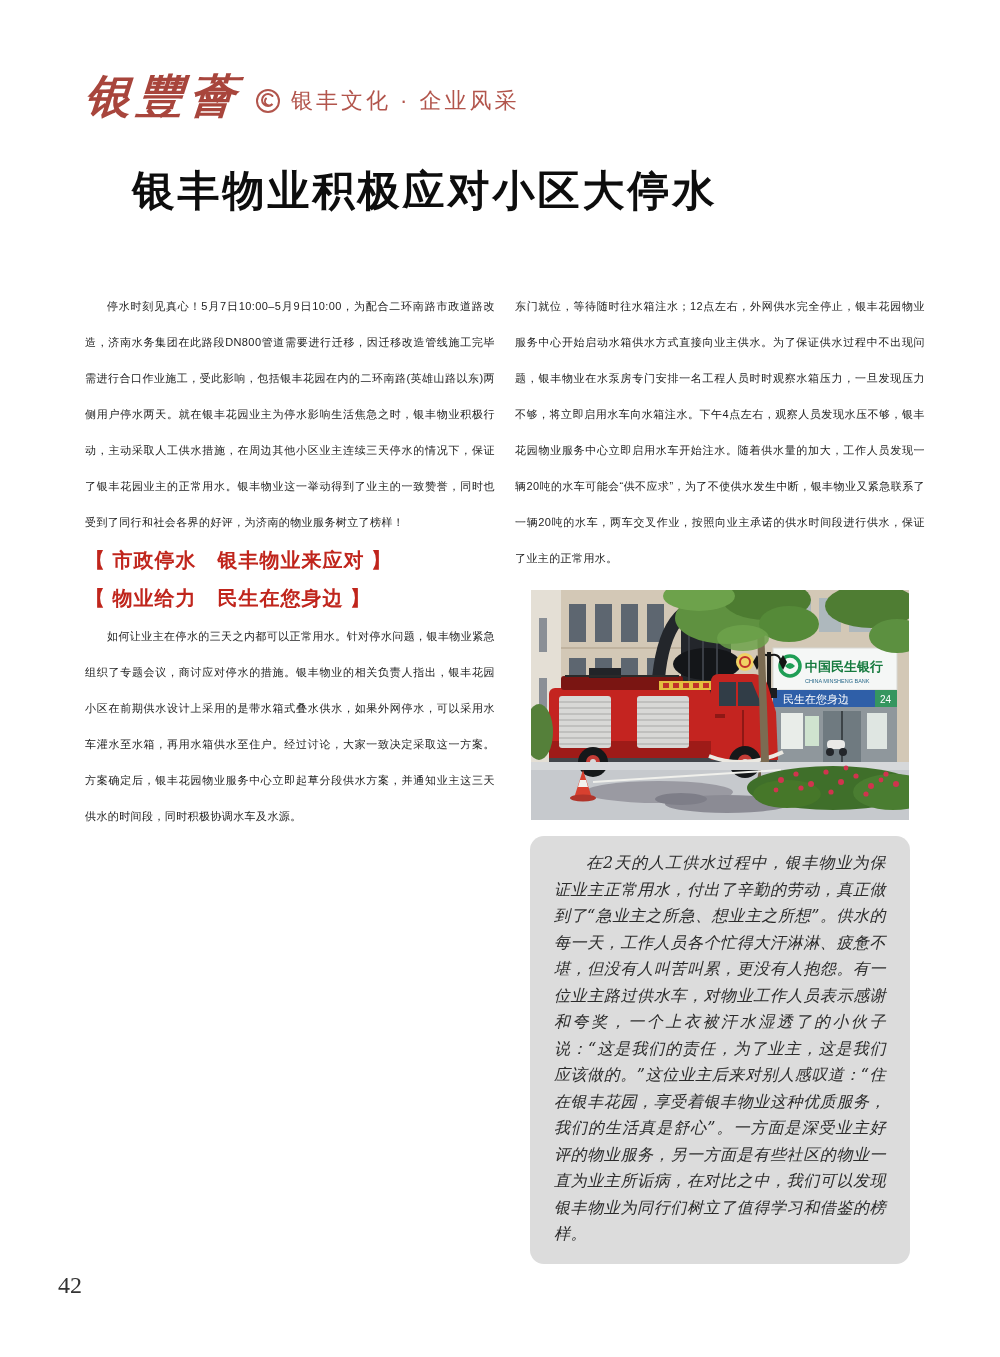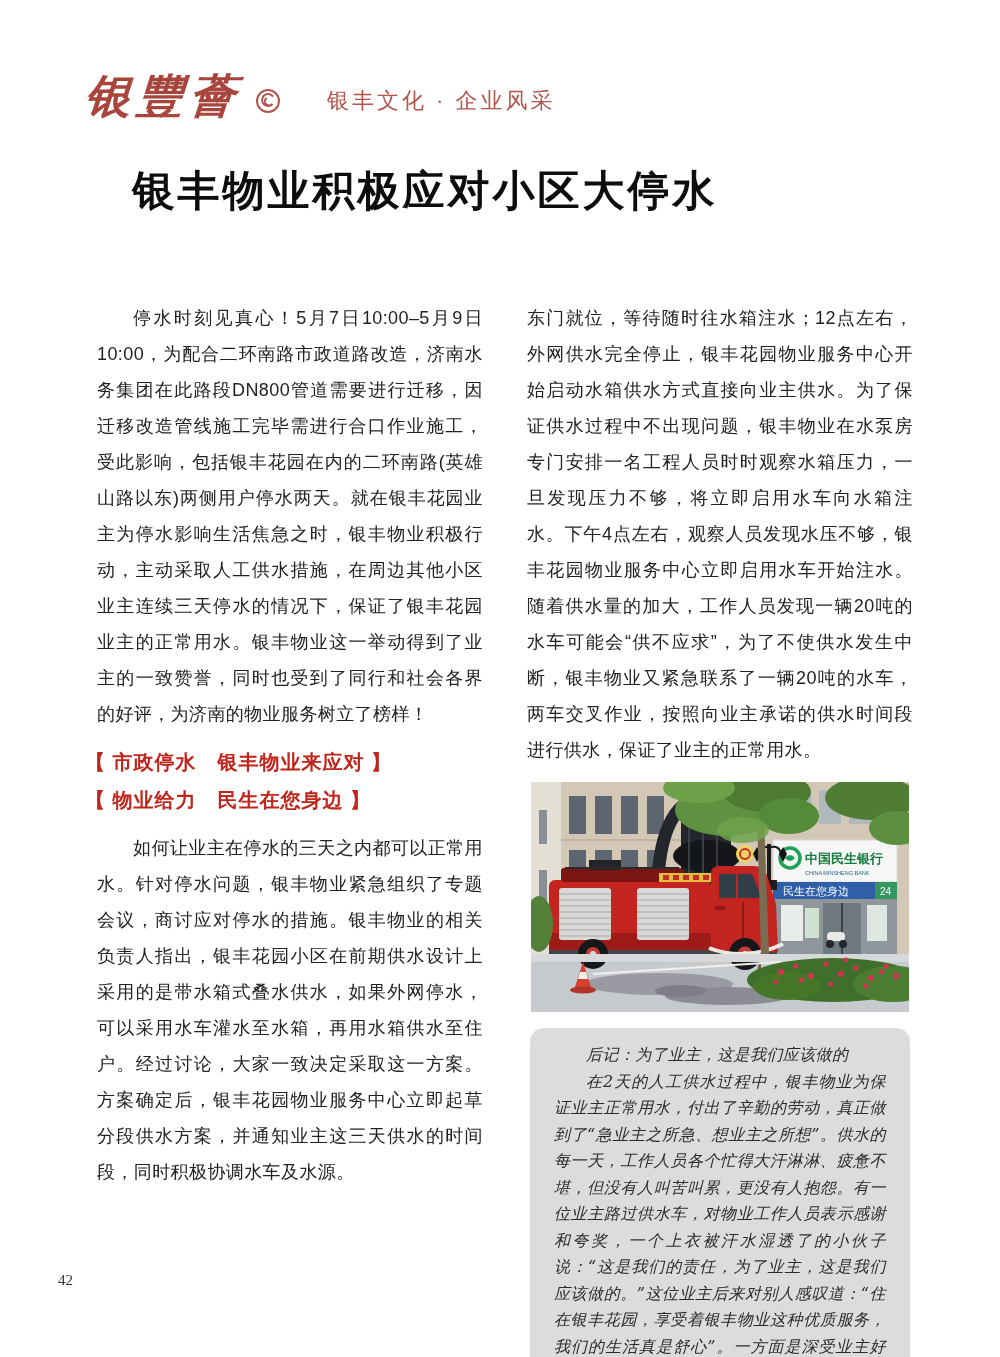--- a/index.html
+++ b/index.html
@@ -18,37 +18,36 @@
     font-style:italic;font-weight:bold;
     font-size:46px;line-height:56px;
     color:#a8453c;letter-spacing:6px;
     transform:skewX(-4deg);
   }
   .tagline-wrap{display:flex;align-items:center;gap:10px;padding-bottom:8px;}
   .swirl{width:26px;height:26px;}
   .tagline{
     font-size:22px;color:#b2554c;letter-spacing:3px;
     font-family:"Liberation Sans", sans-serif;
-    margin-left:36px;
   }
   
   .title{
     position:absolute;left:0;top:164px;width:850px;
     text-align:center;
     font-family:"Liberation Serif","DejaVu Serif", serif;
     font-weight:900;color:#0d0d0d;
     font-size:42px;line-height:54px;letter-spacing:3px;
   }
   
   .col{position:absolute;top:288px;width:410px;}
   .col-left{left:85px;}
   .col-right{left:515px;}
   .body-p{
-    margin:12px;text-align:justify;
-    font-size:18px;line-height:36px;letter-spacing:0.4px;
+    margin:0;text-align:justify;
+    font-size:11px;line-height:36px;letter-spacing:0.4px;
     color:#222222;
   }
   .indent{text-indent:2em;}
   .sec-head{
     margin:2px 0 2px 0;
     font-size:20px;line-height:36px;
     font-weight:bold;color:#c0251c;
     letter-spacing:1px;
   }
   
@@ -68,21 +67,21 @@
     margin:0;text-align:justify;
     font-family:"DejaVu Serif","Liberation Serif", serif;
     font-style:italic;
     font-size:16px;line-height:26.5px;letter-spacing:0.4px;
     color:#2b2b2b;
   }
   
   .pagenum{
     position:absolute;left:58px;top:1272px;
     font-family:"Liberation Serif", serif;
-    font-size:15px;color:#333333;
+    font-size:24px;color:#333333;
   }
 </style>
 </head>
 <body>
 
 <div class="page">
 
   <div class="header">
     <div class="logo-script">银豐薈</div>
     <div class="tagline-wrap">
@@ -275,20 +274,19 @@
             <circle cx="335" cy="204" r="2.6"></circle>
             <circle cx="365" cy="194" r="3"></circle>
           <circle cx="245" cy="200" r="2.4"></circle>
             <circle cx="315" cy="178" r="2.4"></circle>
             <circle cx="350" cy="190" r="2.4"></circle>
         </g>
       </g>
     </svg>
 
     <div class="notebox">
-      <p class="note-p indent">后记：为了业主，这是我们应该做的</p>
       <p class="note-p indent">在2天的人工供水过程中，银丰物业为保证业主正常用水，付出了辛勤的劳动，真正做到了“急业主之所急、想业主之所想”。供水的每一天，工作人员各个忙得大汗淋淋、疲惫不堪，但没有人叫苦叫累，更没有人抱怨。有一位业主路过供水车，对物业工作人员表示感谢和夸奖，一个上衣被汗水湿透了的小伙子说：“这是我们的责任，为了业主，这是我们应该做的。”这位业主后来对别人感叹道：“住在银丰花园，享受着银丰物业这种优质服务，我们的生活真是舒心”。一方面是深受业主好评的物业服务，另一方面是有些社区的物业一直为业主所诟病，在对比之中，我们可以发现银丰物业为同行们树立了值得学习和借鉴的榜样。</p>
     </div>
   </div>
 
   <div class="pagenum">42</div>
 
 </div>
 
 </body></html>

